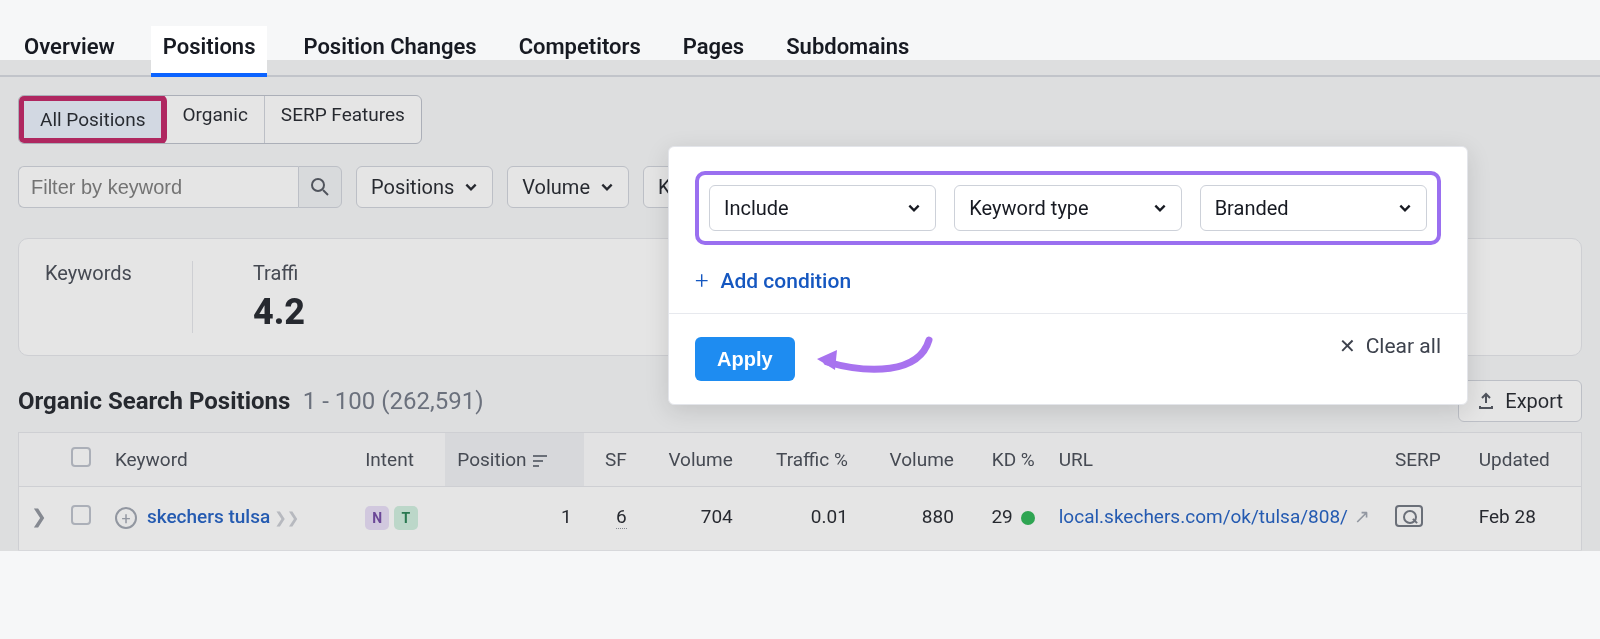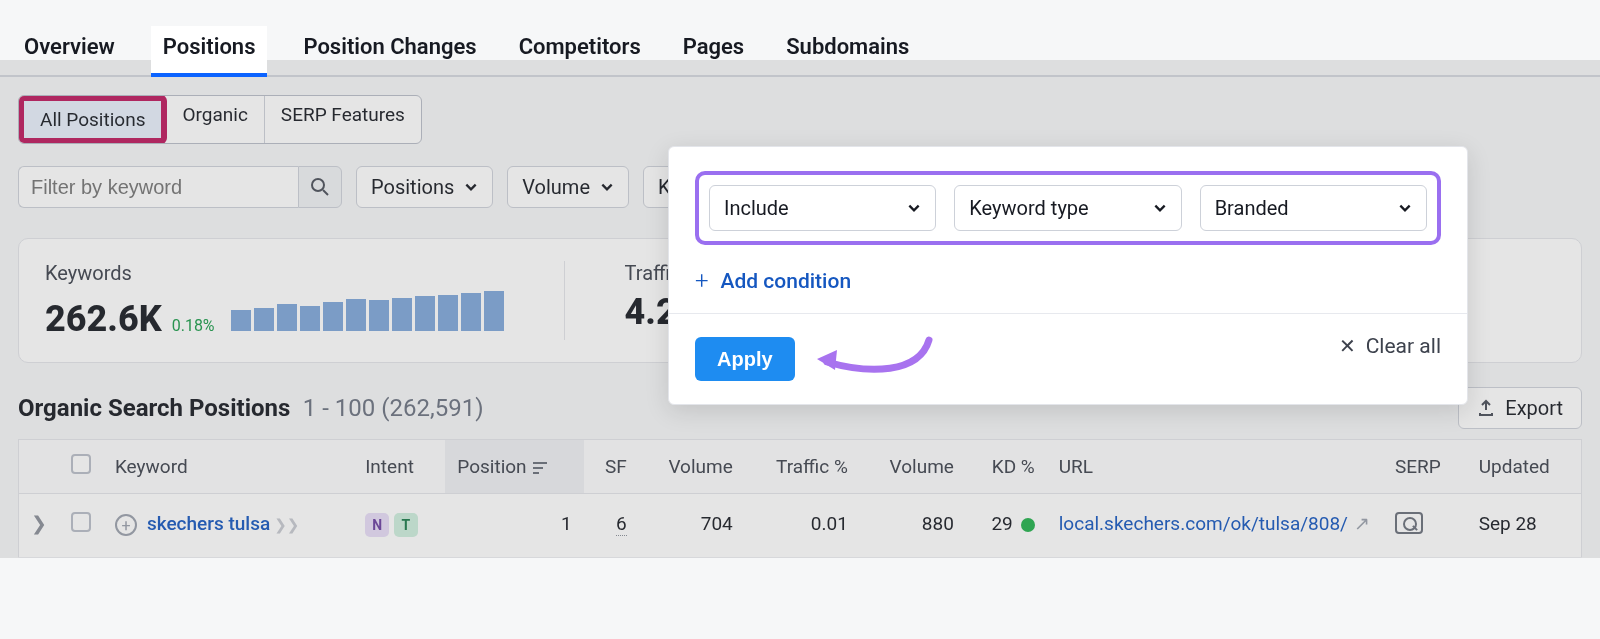--- a/index.html
+++ b/index.html
@@ -149,38 +149,20 @@
         <svg class="chev" viewBox="0 0 12 12">
           <path d="M2 4l4 4 4-4" fill="none" stroke="#171a22" stroke-width="2"></path>
         </svg>
       </div>
   </div>
 </div>
 
 <div class="stats">
   <div class="stat-block">
     <div class="stat-label">Keywords</div>
-    <div class="stat-line">
-      <div class="stat-value">262.6K</div>
-      <div class="stat-delta">0.18%</div>
-      <div class="spark" id="spark">
-          <div style="height: 21.0526px;"></div>
-          <div style="height: 23.1579px;"></div>
-          <div style="height: 27.3684px;"></div>
-          <div style="height: 25.2632px;"></div>
-          <div style="height: 29.4737px;"></div>
-          <div style="height: 31.5789px;"></div>
-          <div style="height: 30.5263px;"></div>
-          <div style="height: 32.6316px;"></div>
-          <div style="height: 34.7368px;"></div>
-          <div style="height: 35.7895px;"></div>
-          <div style="height: 37.8947px;"></div>
-          <div style="height: 40px;"></div>
-        </div>
-    </div>
   </div>
   <div class="vline"></div>
   <div class="stat-block">
     <div class="stat-label">Traffi</div>
     <div class="stat-value">4.2</div>
   </div>
 </div>
 
 <div class="table-head">
   <div>
@@ -232,21 +214,21 @@
         <span class="badge t">T</span>
       </td>
       <td class="num">1</td>
       <td class="num"><span style="border-bottom:1px dotted #8a8f99;">6</span></td>
       <td class="num">704</td>
       <td class="num">0.01</td>
       <td class="num">880</td>
       <td class="num"><span>29</span><span class="kd-dot"></span></td>
       <td style="max-width:280px;"><a class="url-link">local.skechers.com/ok/tulsa/808/</a><span class="ext-icon">↗</span></td>
       <td><span class="serp-icon"></span></td>
-      <td>Sep 28</td>
+      <td>Feb 28</td>
     </tr>
   </tbody>
 </table>
 
 <div class="popover">
   <div class="pop-body">
     <div class="cond-row">
       <div class="sel">
           <span>Include</span>
           <svg class="chev" viewBox="0 0 12 12">

